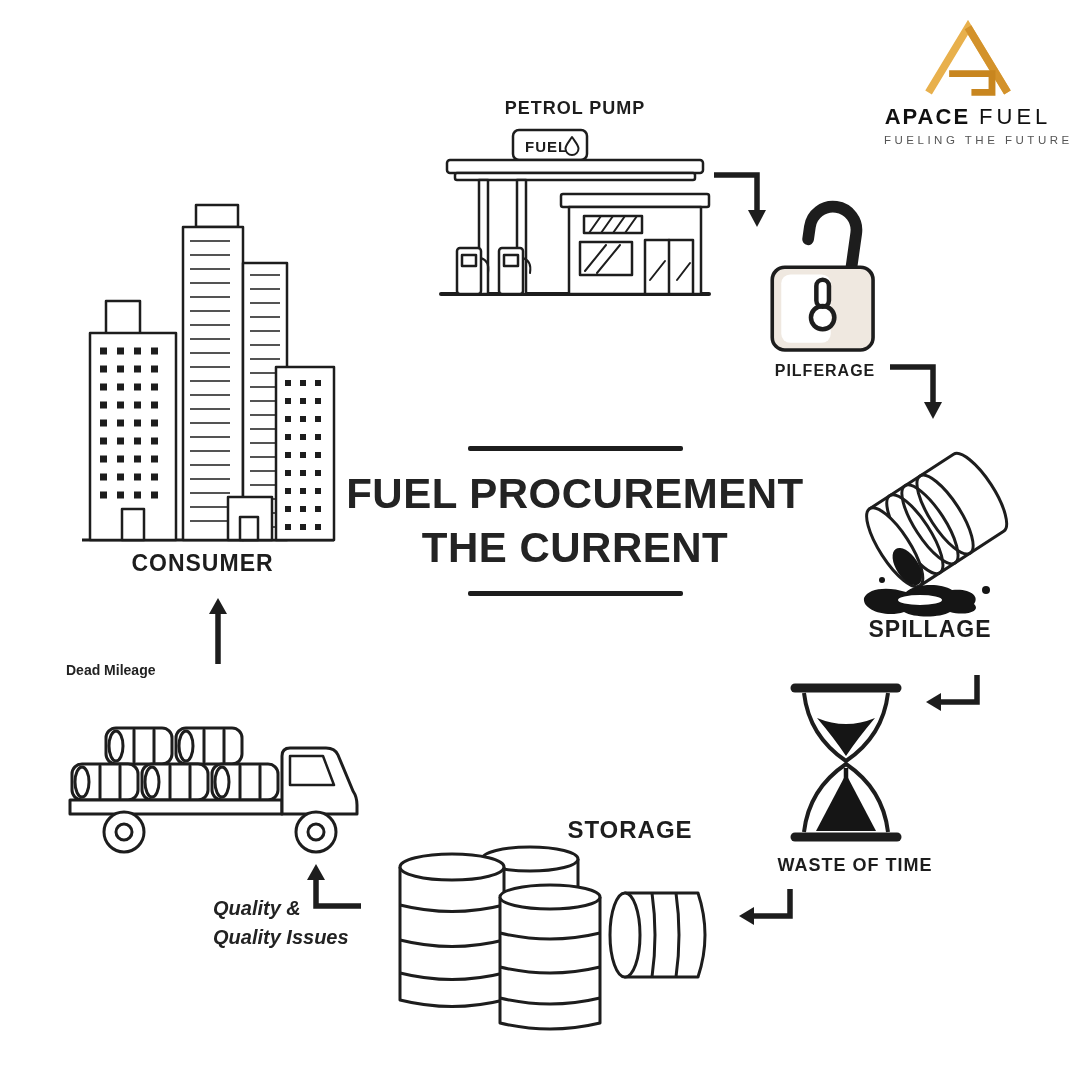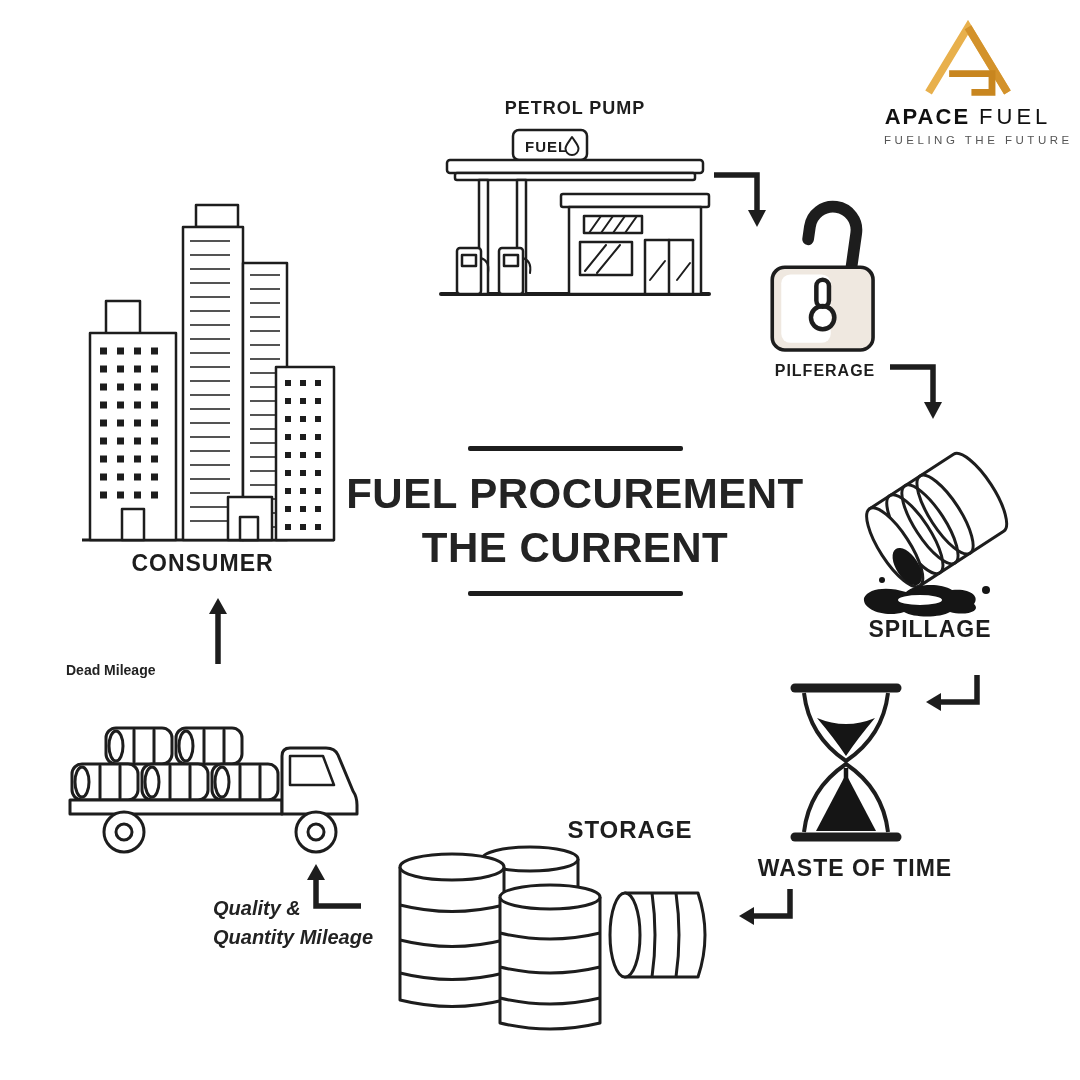--- a/index.html
+++ b/index.html
@@ -180,21 +180,21 @@
 
   <svg class="abs" style="left:790px;top:680px;" width="112" height="165" viewBox="0 0 112 165">
     <line x1="5" y1="8" x2="107" y2="8" stroke="#1d1d1d" stroke-width="9" stroke-linecap="round"></line>
     <line x1="5" y1="157" x2="107" y2="157" stroke="#1d1d1d" stroke-width="9" stroke-linecap="round"></line>
     <path d="M14 13 Q19 56 56 81 Q93 56 98 13" fill="none" stroke="#1d1d1d" stroke-width="4"></path>
     <path d="M14 152 Q19 109 56 84 Q93 109 98 152" fill="none" stroke="#1d1d1d" stroke-width="4"></path>
     <path d="M27 38 Q56 50 85 38 Q68 58 56 76 Q44 58 27 38 Z" fill="#151515"></path>
     <line x1="56" y1="88" x2="56" y2="148" stroke="#151515" stroke-width="4.5"></line>
     <path d="M56 94 L86 151 H26 Z" fill="#151515"></path>
   </svg>
-  <div class="abs node-label" style="left:740px;top:855px;width:230px;font-size:23px;">WASTE OF TIME</div>
+  <div class="abs node-label" style="left:740px;top:855px;width:230px;font-size:18px;">WASTE OF TIME</div>
 
   <svg class="abs" style="left:738px;top:886px;" width="62" height="50" viewBox="0 0 62 50">
     <path d="M52 3 V30 H14" fill="none" stroke="#1d1d1d" stroke-width="5.5"></path>
     <polygon points="16,21 16,39 1,30" fill="#1d1d1d"></polygon>
   </svg>
 
   <div class="abs node-label" style="left:555px;top:816px;width:150px;font-size:24px;">STORAGE</div>
   <svg class="abs" style="left:390px;top:835px;" width="330" height="200" viewBox="0 0 330 200">
     <g fill="#fff" stroke="#1d1d1d" stroke-width="3" stroke-linejoin="round">
 
@@ -211,21 +211,21 @@
       <path d="M110 98 q50 12 100 0 M110 132 q50 12 100 0 M110 163 q50 12 100 0" fill="none"></path>
 
       <path d="M235 58 H308 Q322 100 308 142 H235 Z"></path>
       <path d="M262 58 Q268 100 262 142 M286 58 Q292 100 286 142" fill="none"></path>
       <ellipse cx="235" cy="100" rx="15" ry="42"></ellipse>
     </g>
   </svg>
 
   <div class="abs soft-label" style="left:213px;top:894px;font-size:20px;line-height:29px;font-style:italic;">
     <div>Quality &amp;</div>
-    <div>Quantity Mileage</div>
+    <div>Quality Issues</div>
   </div>
   <svg class="abs" style="left:303px;top:862px;" width="62" height="62" viewBox="0 0 62 62">
     <path d="M58 44 H13 V16" fill="none" stroke="#1d1d1d" stroke-width="5.5"></path>
     <polygon points="4,18 22,18 13,2" fill="#1d1d1d"></polygon>
   </svg>
 
   <div class="abs soft-label" style="left:66px;top:662px;font-size:14px;">Dead Mileage</div>
   <svg class="abs" style="left:205px;top:596px;" width="26" height="72" viewBox="0 0 26 72">
     <path d="M13 68 V16" fill="none" stroke="#1d1d1d" stroke-width="5.5"></path>
     <polygon points="4,18 22,18 13,2" fill="#1d1d1d"></polygon>

